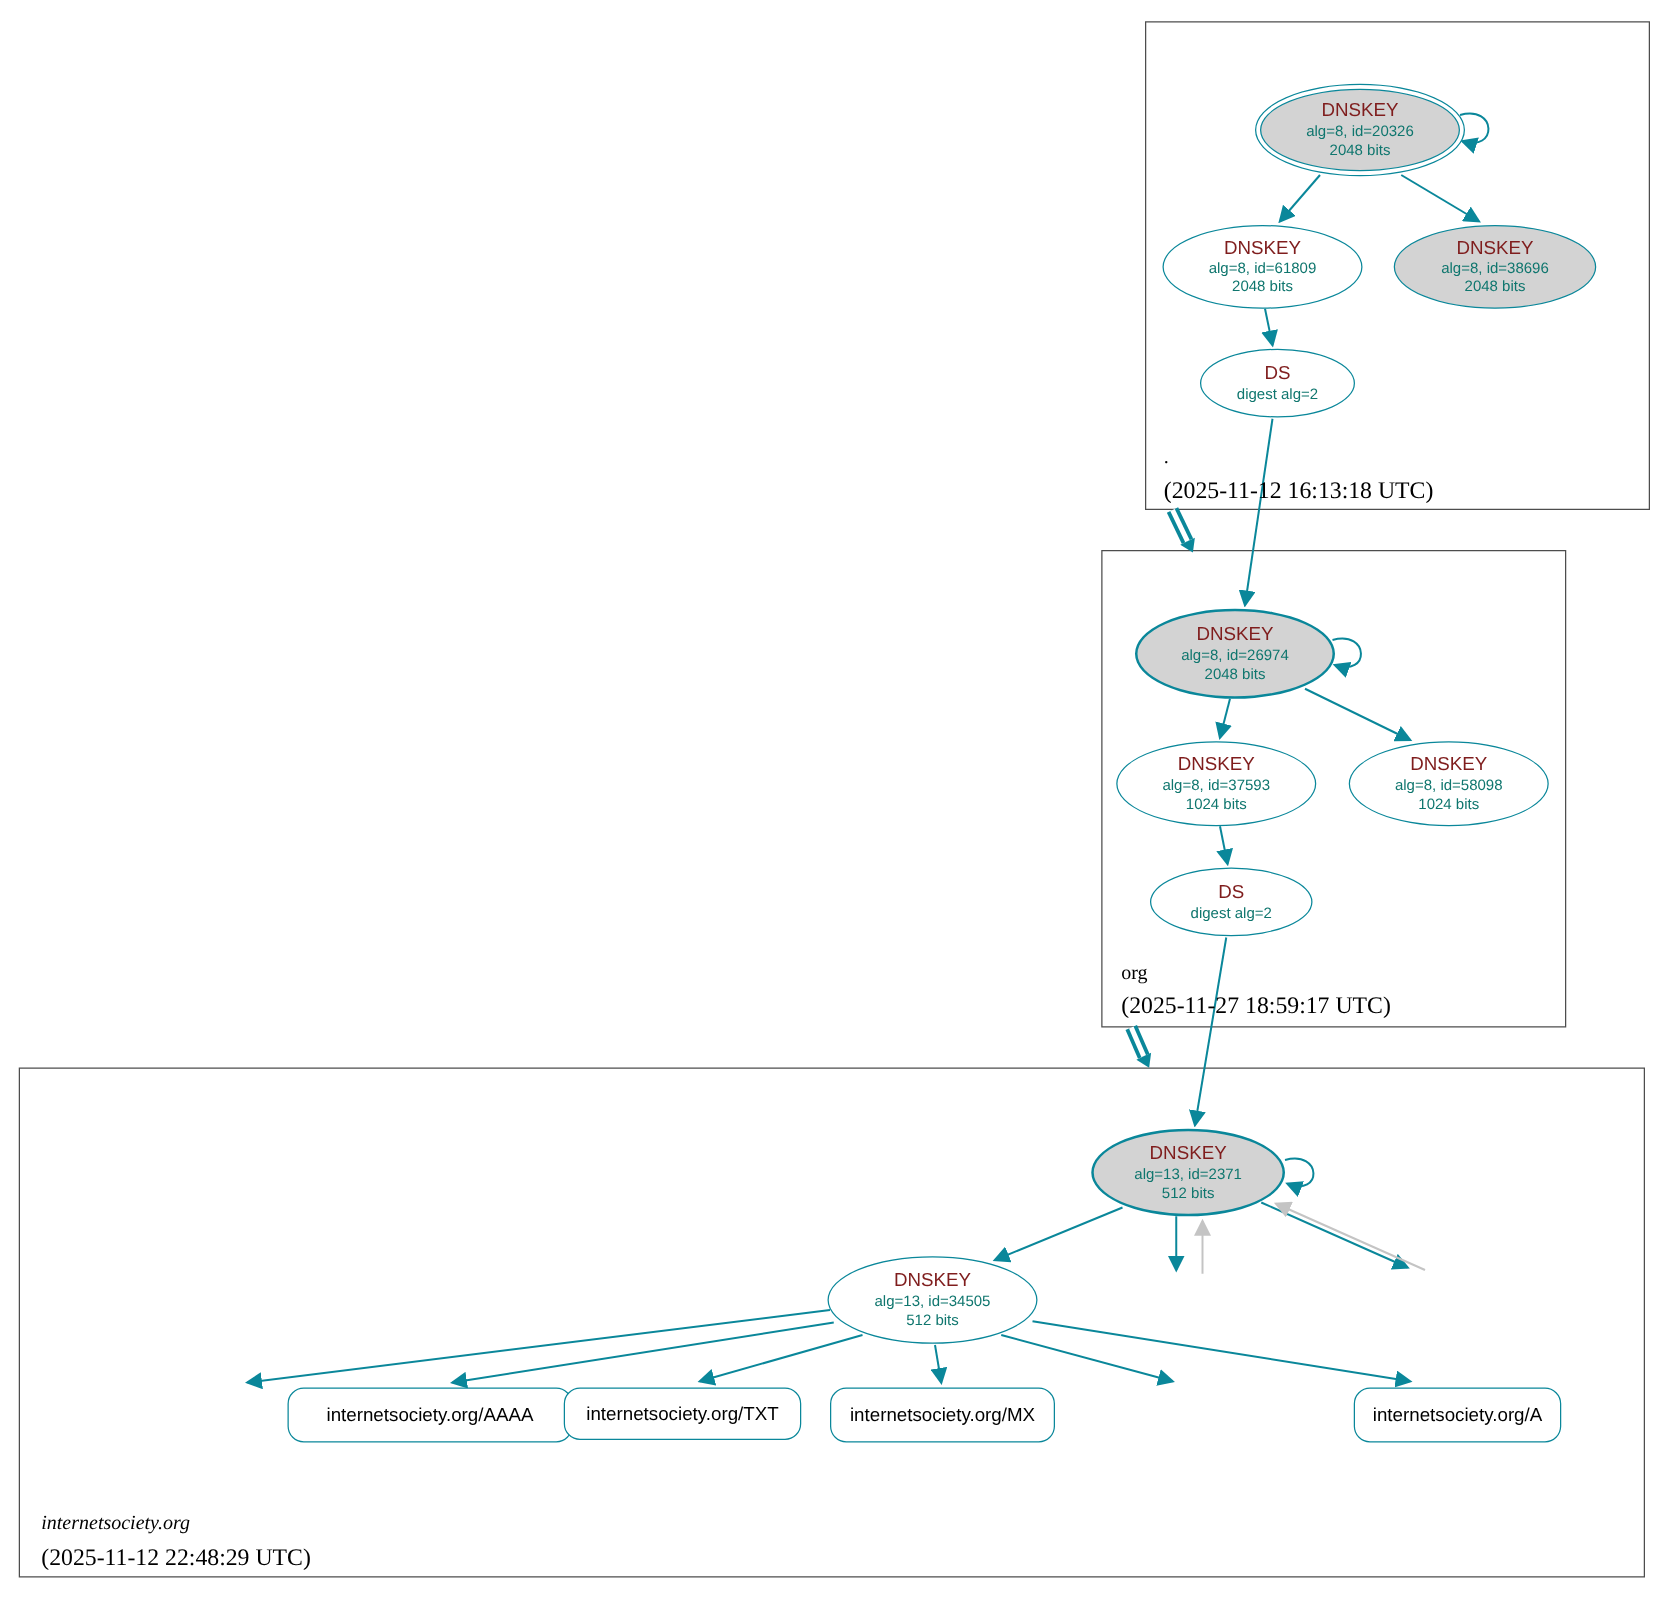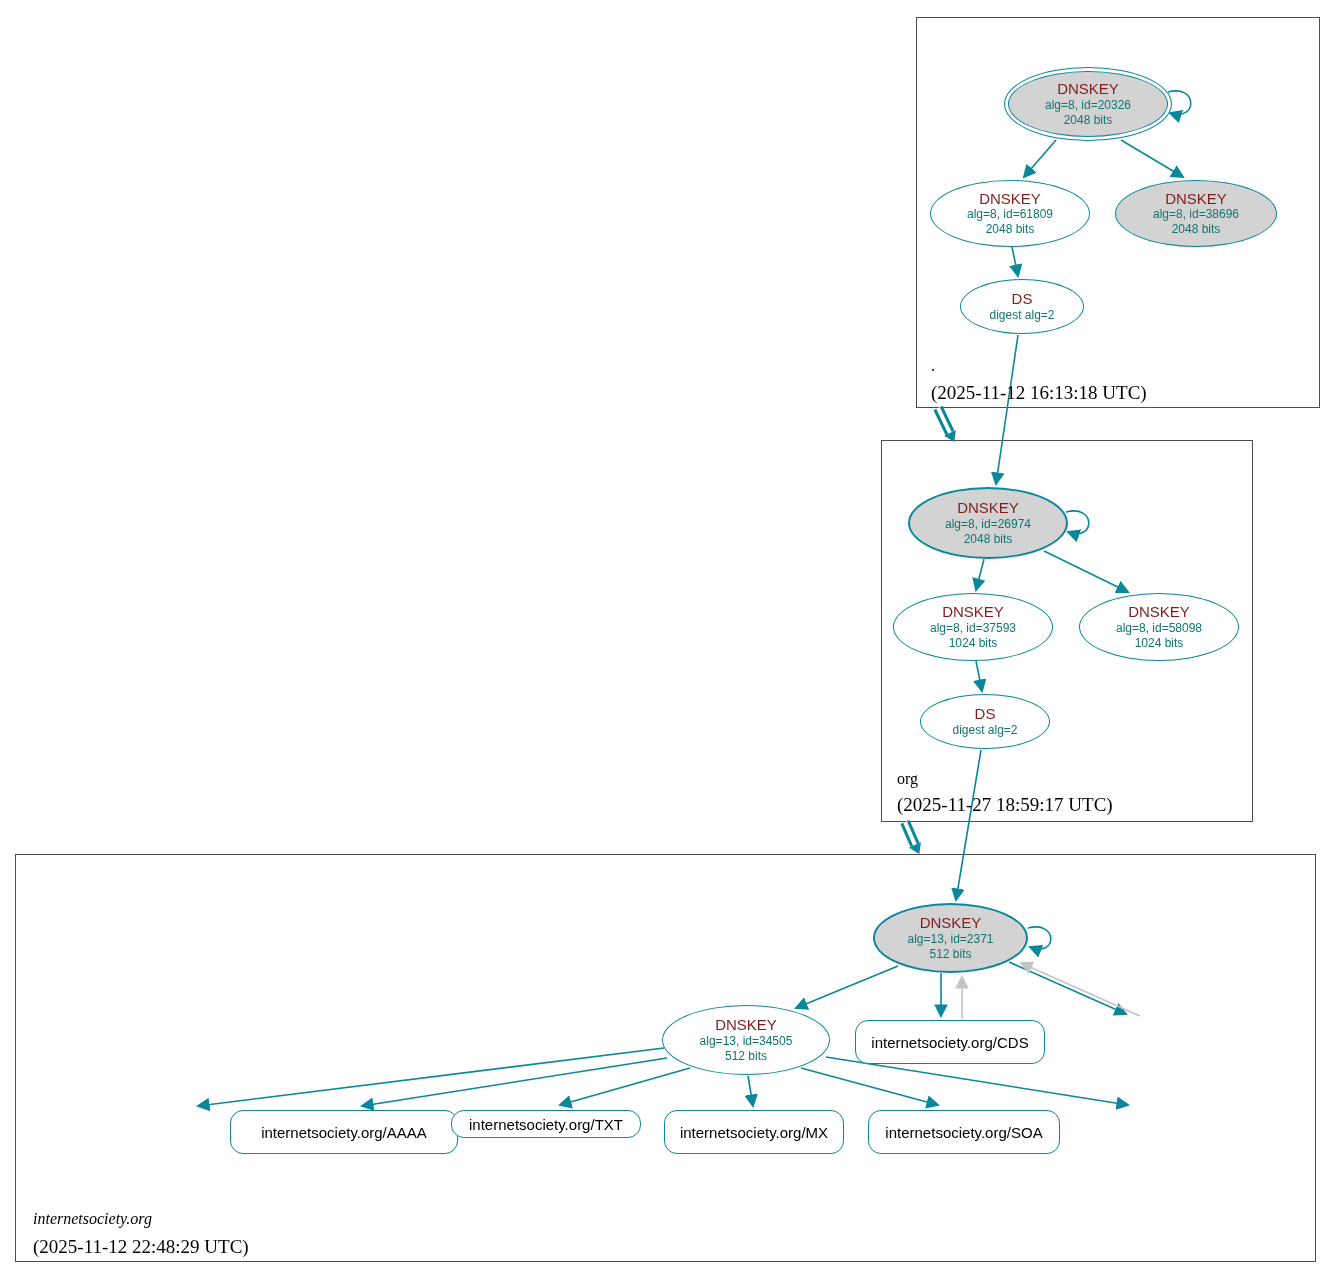--- a/index.html
+++ b/index.html
@@ -147,42 +147,39 @@
       <span class="t2">alg=13, id=2371</span>
       <span class="t2">512 bits</span>
     </div>
 
     <div class="node" style="left:662px;top:1005px;width:168px;height:70px;">
       <span class="t1">DNSKEY</span>
       <span class="t2">alg=13, id=34505</span>
       <span class="t2">512 bits</span>
     </div>
 
-    <div class="rrset" style="left:855px;top:1020px;width:190px;height:44px;">
-      <span>internetsociety.org/CDS</span>
-    </div>
 
 
 
     <div class="rrset" style="left:230px;top:1110px;width:228px;height:44px;">
       <span>internetsociety.org/AAAA</span>
     </div>
 
-    <div class="rrset" style="left:451px;top:1110px;width:190px;height:28px;">
+    <div class="rrset" style="left:451px;top:1110px;width:190px;height:42px;">
       <span>internetsociety.org/TXT</span>
     </div>
 
     <div class="rrset" style="left:664px;top:1110px;width:180px;height:44px;">
       <span>internetsociety.org/MX</span>
     </div>
 
-    <div class="rrset" style="left:868px;top:1110px;width:192px;height:44px;">
-      <span>internetsociety.org/SOA</span>
+
+    <div class="rrset" style="left:1083px;top:1110px;width:166px;height:44px;">
+      <span>internetsociety.org/A</span>
     </div>
-
 
     <div class="zone-label" style="left:931px;top:357px;">.</div>
     <div class="zone-ts" style="left:931px;top:382px;">(2025-11-12 16:13:18 UTC)</div>
 
     <div class="zone-label" style="left:897px;top:770px;">org</div>
     <div class="zone-ts" style="left:897px;top:794px;">(2025-11-27 18:59:17 UTC)</div>
 
     <div class="zone-label" style="left:33px;top:1210px;font-style:italic;">internetsociety.org</div>
     <div class="zone-ts" style="left:33px;top:1236px;">(2025-11-12 22:48:29 UTC)</div>
 

